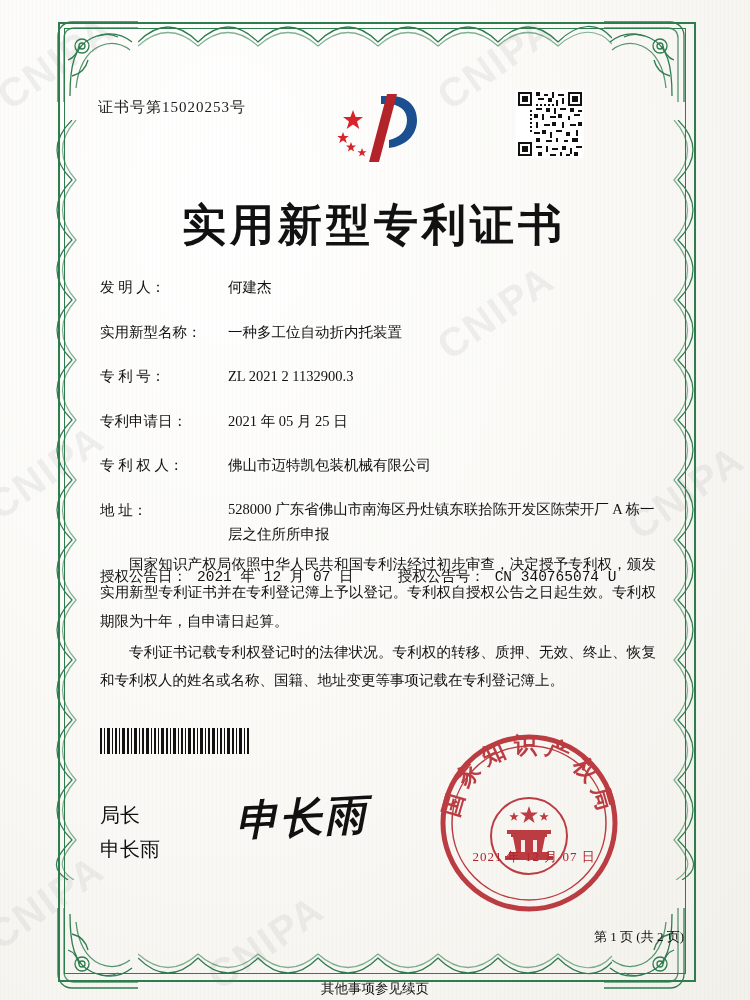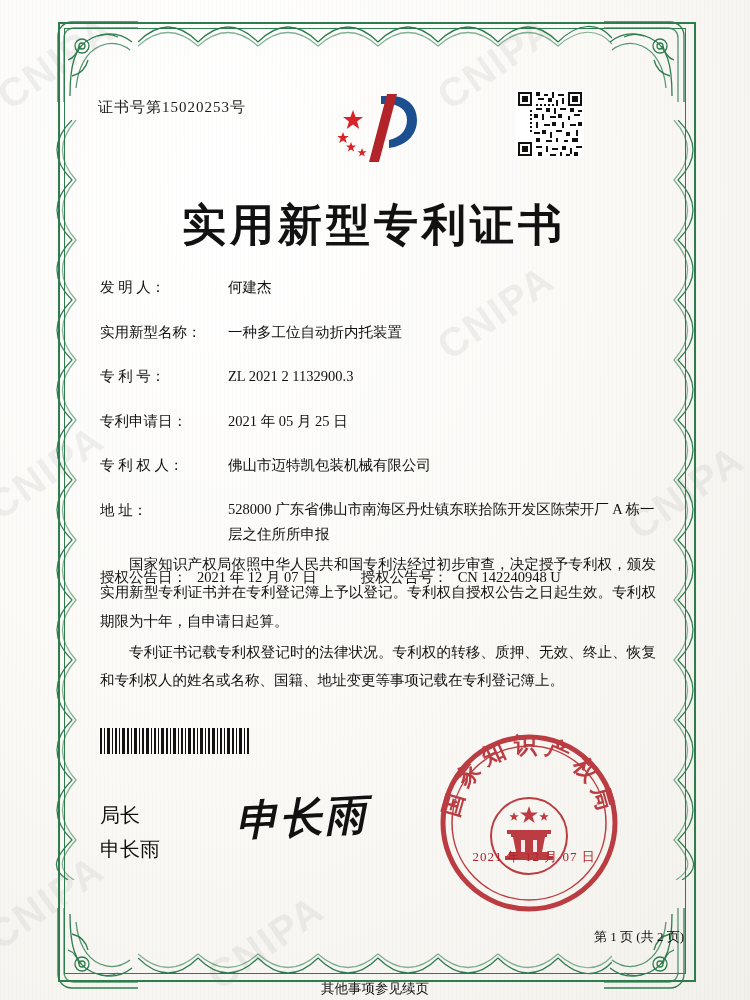--- a/index.html
+++ b/index.html
@@ -105,21 +105,21 @@
   .row{display:flex;align-items:flex-start;margin-bottom:17px;}
   .lbl{
     width:128px;flex:0 0 128px;letter-spacing:0px;white-space:nowrap;
   }
   .lbl.spread{
     display:flex;justify-content:space-between;width:128px;padding-right:12px;box-sizing:border-box;
   }
   .val{flex:1;}
   .val.indent{line-height:1.75;}
   .row2{display:flex;margin-bottom:10px;}
-  .half{display:flex;}
+  .half{display:flex;font-family:Liberation Mono, monospace;}
   .half .lbl{width:auto;flex:0 0 auto;margin-right:10px;}
   .gap{width:44px;}
 
   .para{
     position:absolute;left:36px;width:556px;
     font-size:14.5px;color:#111;line-height:1.95;text-align:justify;text-indent:29px;
   }
   .p1{top:522px;}
   .p2{top:610px;}
 
@@ -416,21 +416,21 @@
       </div>
 
       <div class="row2">
         <div class="half">
           <div class="lbl">授权公告日：</div>
           <div>2021 年 12 月 07 日</div>
         </div>
         <div class="gap"></div>
         <div class="half">
           <div class="lbl">授权公告号：</div>
-          <div>CN 142240948 U</div>
+          <div>CN 340765074 U</div>
         </div>
       </div>
 
     </div>
 
     <div class="para p1">国家知识产权局依照中华人民共和国专利法经过初步审查，决定授予专利权，颁发实用新型专利证书并在专利登记簿上予以登记。专利权自授权公告之日起生效。专利权期限为十年，自申请日起算。</div>
     <div class="para p2">专利证书记载专利权登记时的法律状况。专利权的转移、质押、无效、终止、恢复和专利权人的姓名或名称、国籍、地址变更等事项记载在专利登记簿上。</div>
 
     <div class="barcode">
       <svg width="200" height="26" viewBox="0 0 200 26" shape-rendering="crispEdges">

